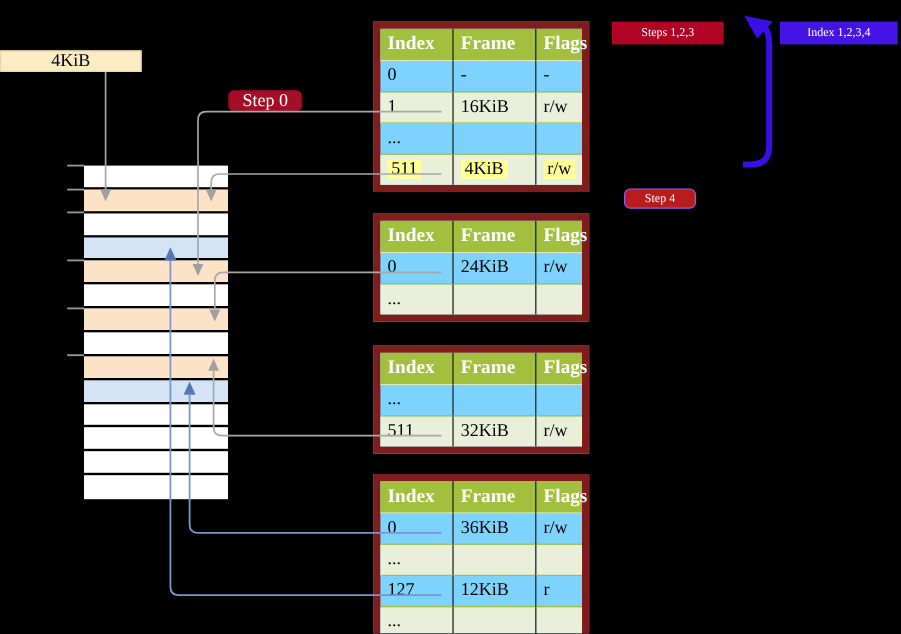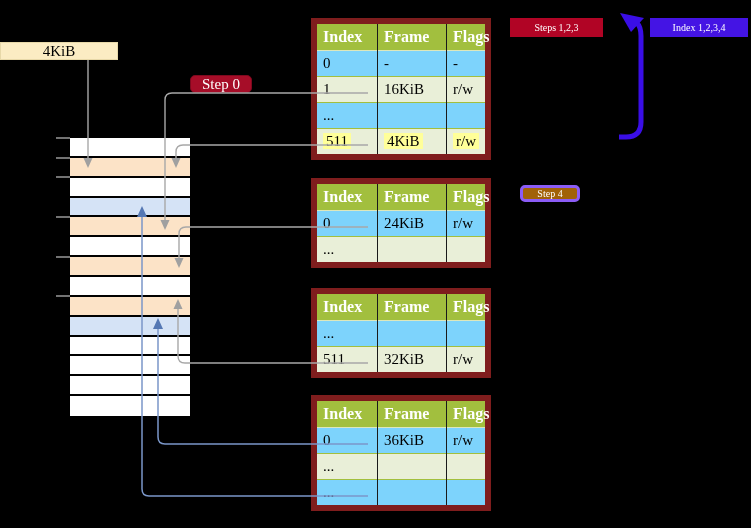--- a/index.html
+++ b/index.html
@@ -7,22 +7,22 @@
           font-family:"Liberation Serif","DejaVu Serif",serif;}
 
   
   .lbl{position:absolute;display:flex;align-items:center;justify-content:center;
        white-space:nowrap;box-sizing:border-box;}
   #frame-label{left:0;top:42px;width:118px;height:18px;background:#fbecc3;color:#000;
                font-size:15px;border:1px solid #e7d8a8;}
   .steptag{color:#fff;font-size:10px;}
   #step0{left:190px;top:43px;width:62px;height:18px;background:#a60d28;border-radius:5px;
          border:1px solid #7d091e;font-size:15px;margin-top:32px;}
-  #step4{left:520px;top:157px;width:60px;height:17px;background:#a16207;border-radius:5px;
-         border:3px solid #8b5cf6;margin-top:28px;}
+  #step4{left:520px;top:157px;width:60px;height:17px;background:#b91c1c;border-radius:5px;
+         border:1px solid #8b5cf6;}
   #steps123{left:510px;top:18px;width:93px;height:19px;background:#b10425;}
   #steps1234{left:650px;top:18px;width:98px;height:19px;background:#4414e4;}
 
   
   #memstack{position:absolute;left:70px;top:138px;width:120px;height:278px;
             display:grid;grid-template-rows:repeat(14,1fr);}
   .mrow{border-bottom:2px solid #000;}
   .mrow:last-child{border-bottom:none;}
   .c-white{background:#ffffff;}
   .c-peach{background:#fce3c7;}
@@ -172,20 +172,25 @@
           <td><span class="cv">0</span></td>
           <td><span class="cv">36KiB</span></td>
           <td><span class="cv">r/w</span></td>
         </tr>
         <tr>
           <td><span class="cv">...</span></td>
           <td><span class="cv"></span></td>
           <td><span class="cv"></span></td>
         </tr>
         <tr>
+          <td><span class="cv">127</span></td>
+          <td><span class="cv">12KiB</span></td>
+          <td><span class="cv">r</span></td>
+        </tr>
+        <tr>
           <td><span class="cv">...</span></td>
           <td><span class="cv"></span></td>
           <td><span class="cv"></span></td>
         </tr>
       </tbody>
     </table>
   </div>
 
   <svg id="overlay" viewBox="0 0 751 528" xmlns="http://www.w3.org/2000/svg">
 

